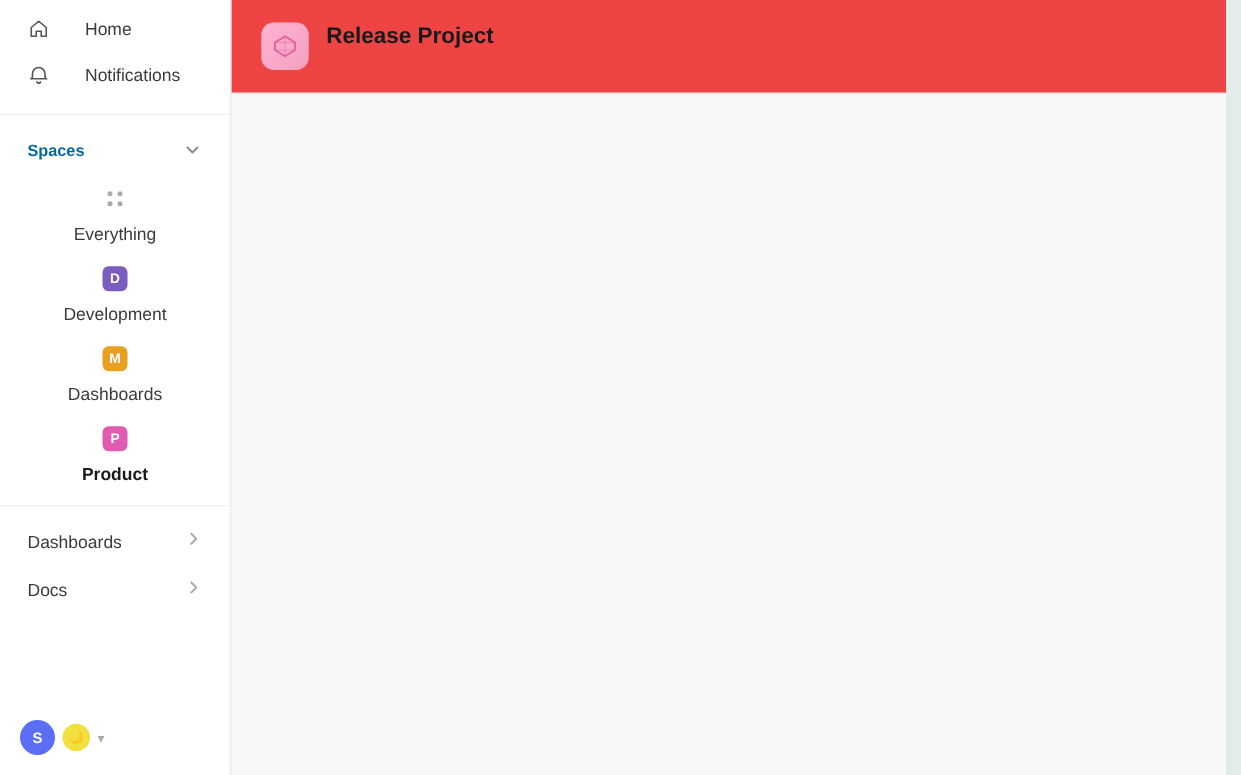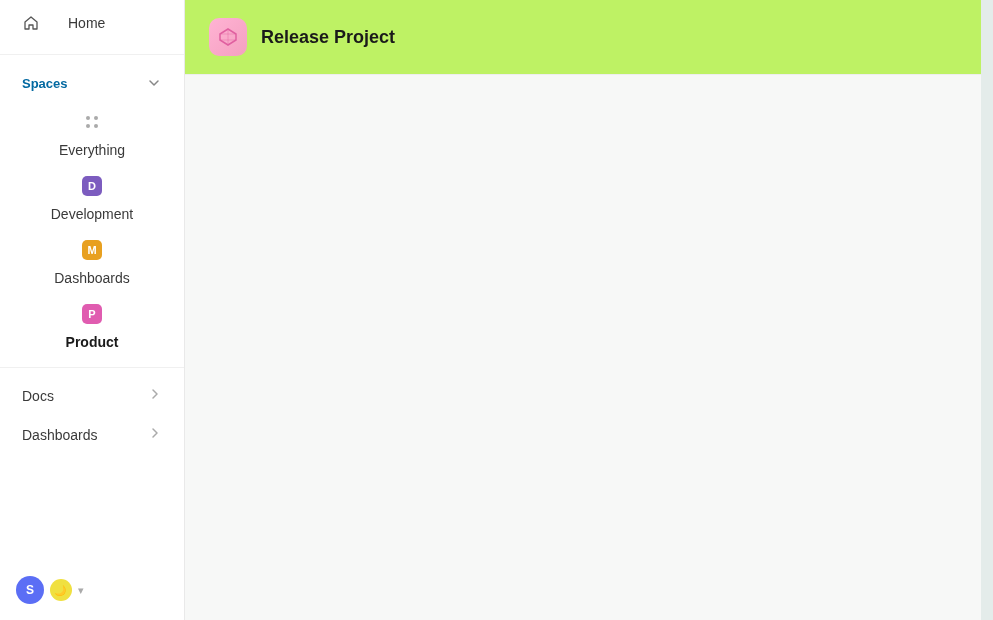--- a/index.html
+++ b/index.html
@@ -201,24 +201,24 @@
     .main-content {
       flex: 1;
       height: 620px;
       display: flex;
       flex-direction: column;
       background: #f7f9f8;
       padding: 0;
     }
 
     .main-header {
-      background: #bef264;
+      background: #ef4444;
       padding: 18px 24px;
       display: flex;
-      align-items: center;
+      align-items: flex-start;
       gap: 14px;
       border-bottom: 1px solid #eeeeee;
     }
 
     .project-icon {
       width: 38px;
       height: 38px;
       border-radius: 10px;
       background: linear-gradient(135deg, #ffb3d4 0%, #f4a0c0 100%);
       display: flex;
@@ -252,20 +252,29 @@
 
   <div class="nav-items">
     <div class="nav-item">
       <span class="nav-icon">
         <svg width="16" height="16" viewBox="0 0 16 16" fill="none">
           <path d="M2 7l6-5 6 5v7H10v-4H6v4H2V7z" stroke="#555" stroke-width="1.3" fill="none" stroke-linejoin="round"></path>
         </svg>
       </span>
       <span>Home</span>
     </div>
+    <div class="nav-item">
+      <span class="nav-icon">
+        <svg width="16" height="16" viewBox="0 0 16 16" fill="none">
+          <path d="M8 2a5 5 0 00-5 5v2.5L2 11h12l-1-1.5V7a5 5 0 00-5-5z" stroke="#555" stroke-width="1.3" fill="none"></path>
+          <path d="M6.5 13a1.5 1.5 0 003 0" stroke="#555" stroke-width="1.3" fill="none"></path>
+        </svg>
+      </span>
+      <span>Notifications</span>
+    </div>
   </div>
 
   <div class="divider"></div>
 
   <div class="spaces-header">
     <span class="spaces-label">Spaces</span>
     <span class="chevron-icon">
       <svg width="14" height="14" viewBox="0 0 14 14" fill="none">
         <path d="M3 5l4 4 4-4" stroke="#888" stroke-width="1.5" stroke-linecap="round" stroke-linejoin="round"></path>
       </svg>
@@ -295,30 +304,30 @@
   </div>
 
   <div class="space-item active">
     <span class="space-avatar prod">P</span>
     <span>Product</span>
   </div>
 
   <div class="divider"></div>
 
   <div class="collapsible-item">
-    <span class="collapsible-label">Docs</span>
+    <span class="collapsible-label">Dashboards</span>
     <span>
       <svg width="14" height="14" viewBox="0 0 14 14" fill="none">
         <path d="M5 3l4 4-4 4" stroke="#aaa" stroke-width="1.5" stroke-linecap="round" stroke-linejoin="round"></path>
       </svg>
     </span>
   </div>
 
   <div class="collapsible-item">
-    <span class="collapsible-label">Dashboards</span>
+    <span class="collapsible-label">Docs</span>
     <span>
       <svg width="14" height="14" viewBox="0 0 14 14" fill="none">
         <path d="M5 3l4 4-4 4" stroke="#aaa" stroke-width="1.5" stroke-linecap="round" stroke-linejoin="round"></path>
       </svg>
     </span>
   </div>
 
   <div class="sidebar-bottom">
     <div class="user-avatar">
       <span>S</span>

